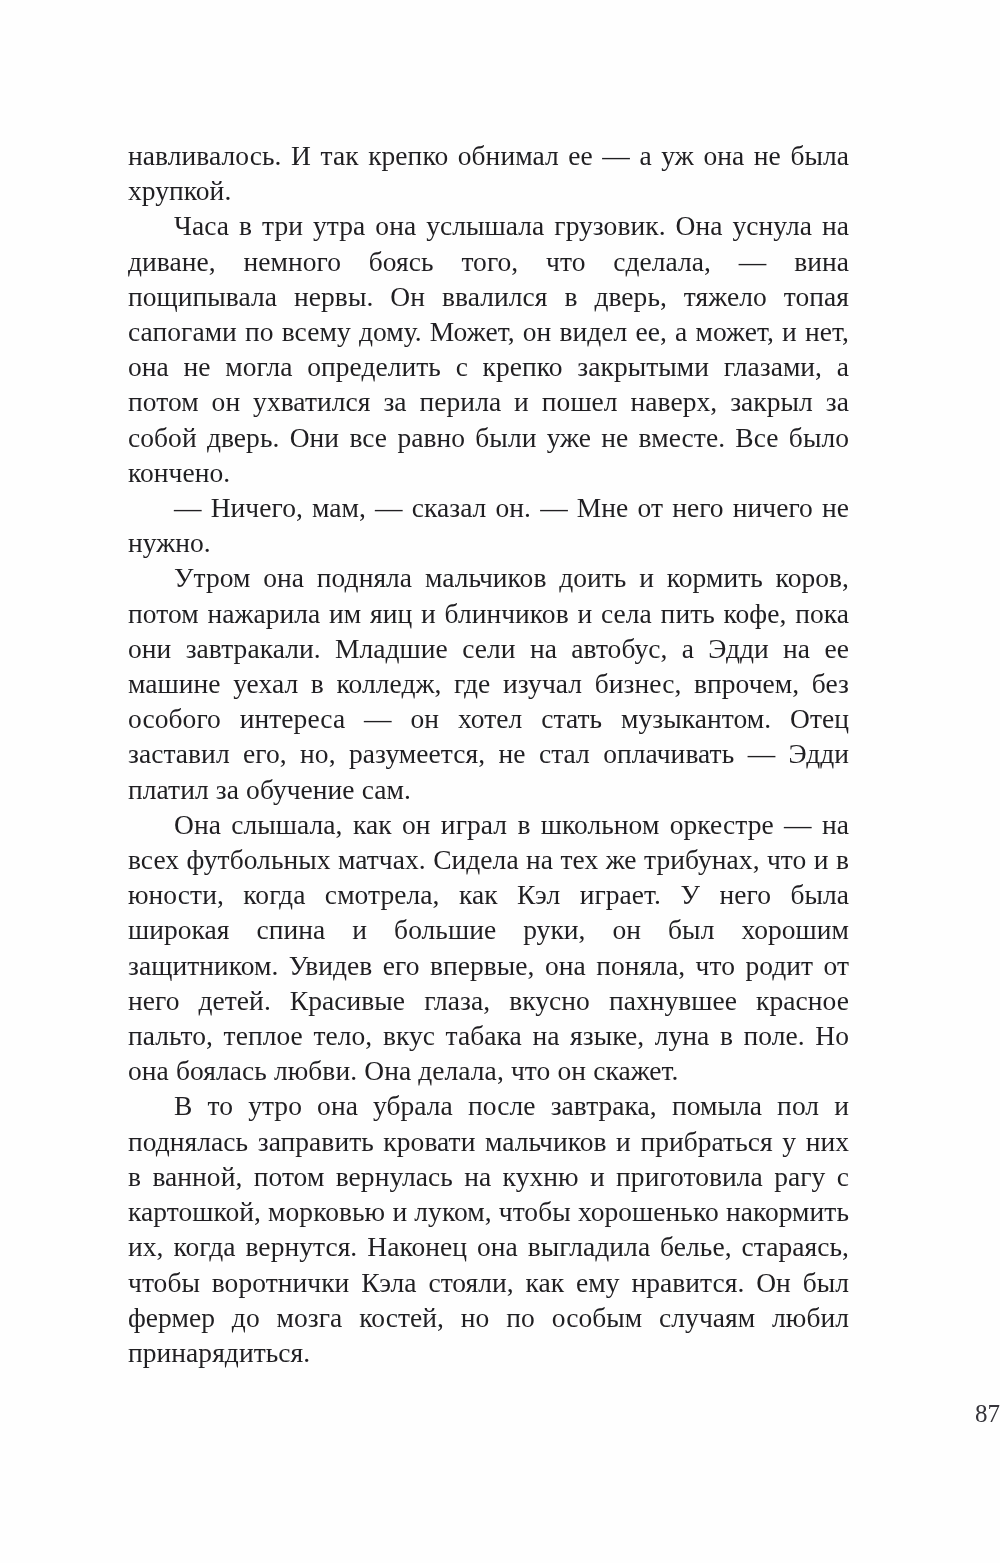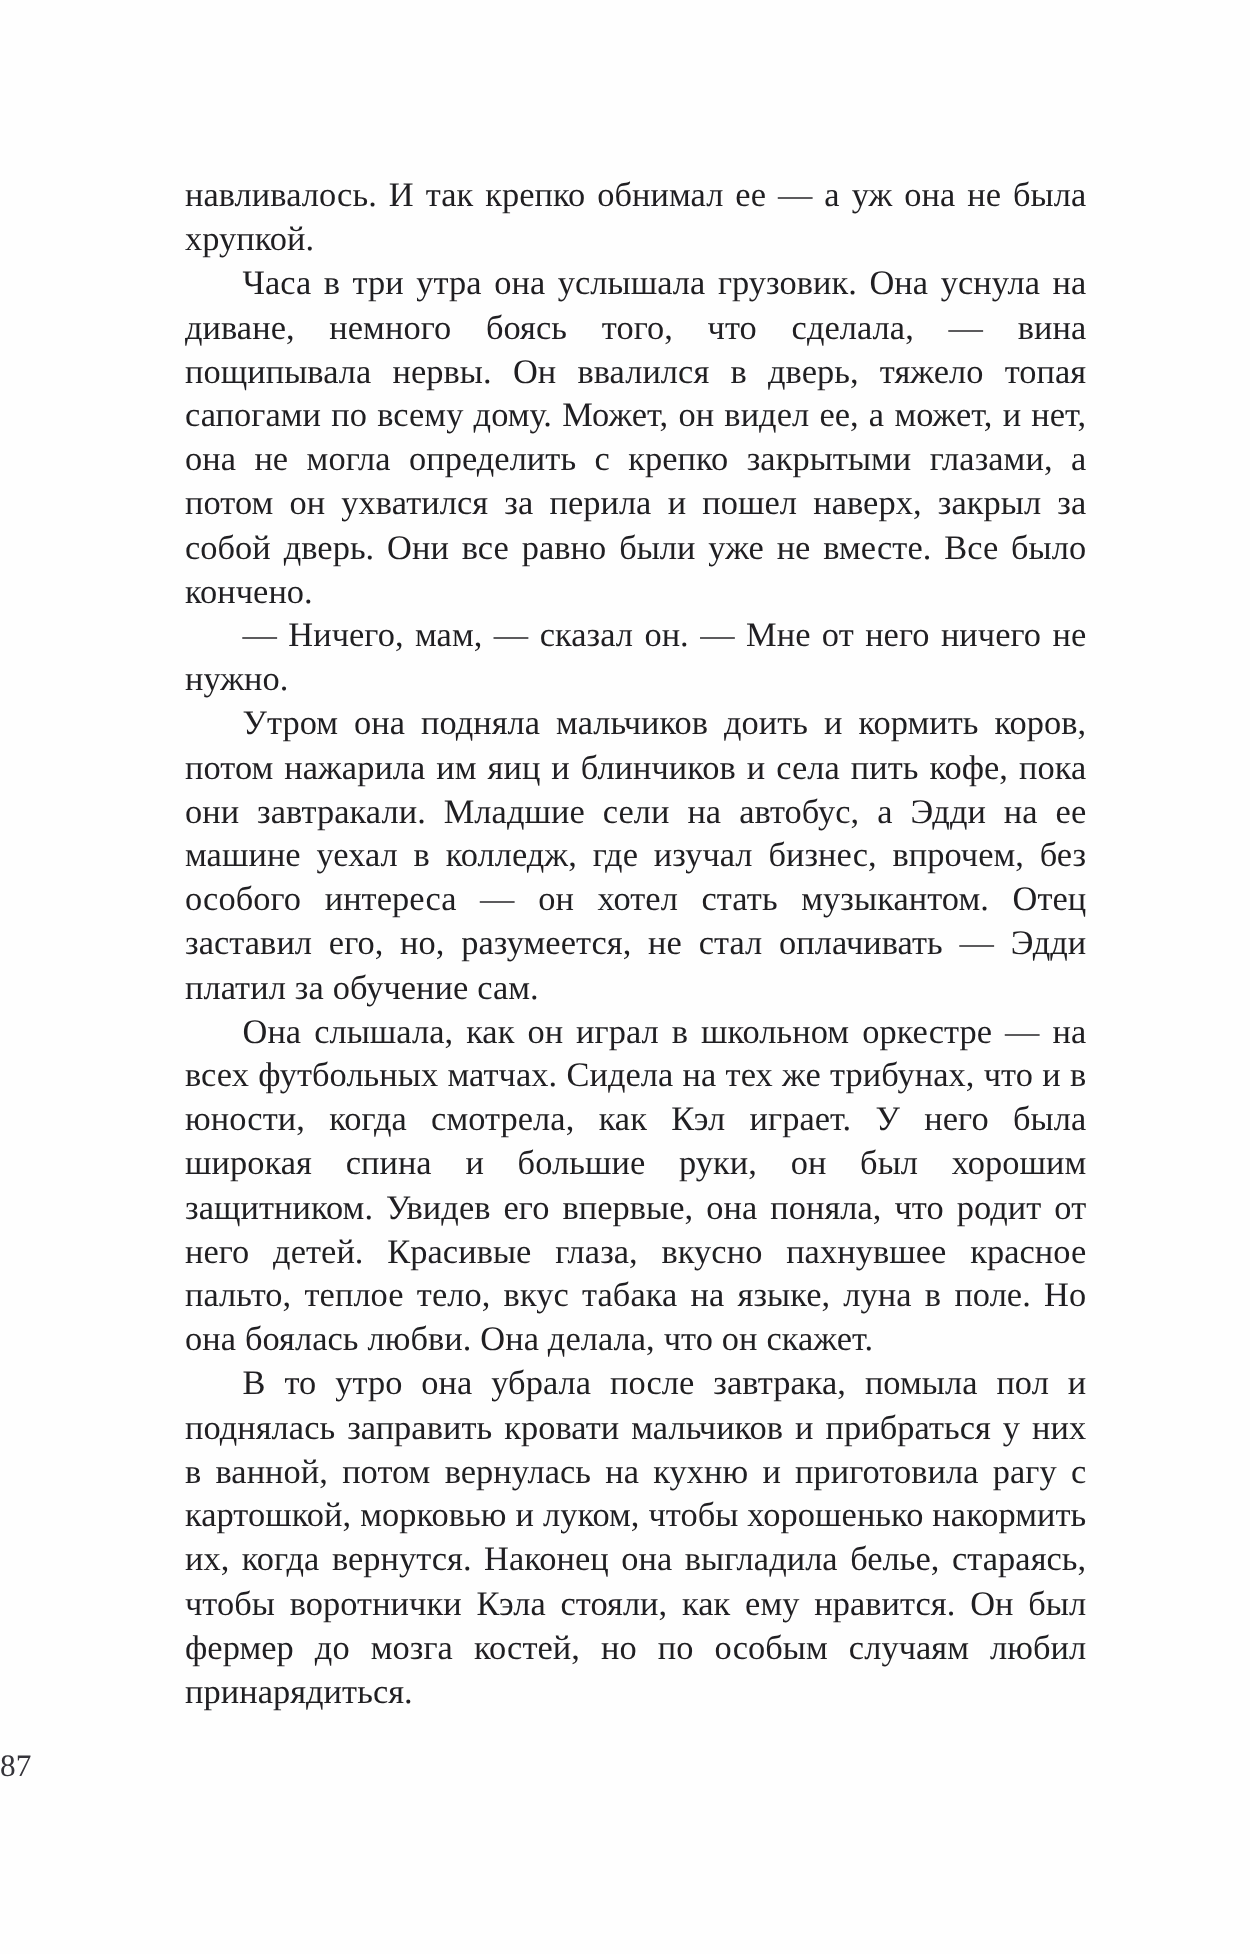--- a/index.html
+++ b/index.html
@@ -22,21 +22,20 @@
     width: 1000px;
     height: 1563px;
     background: #fefefe;
   }
 
   .text-block {
     position: absolute;
     left: 128px;
     top: 138px;
     width: 721px;
-    margin-left: 20px;
   }
 
   .para {
     margin: 0;
     text-align: justify;
     text-justify: inter-word;
     font-size: 27.5px;
     line-height: 35.2px;
     color: #201f22;
     text-indent: 46px;
@@ -48,21 +47,21 @@
 
   .para.no-indent {
     text-indent: 0;
   }
 
   .page-number {
     position: absolute;
     left: 0;
     top: 1400px;
     width: 1000px;
-    text-align: left;
+    text-align: right;
     font-size: 25px;
     color: #35343a;
     font-family: "Liberation Serif", "DejaVu Serif", serif;
   }
 </style>
 </head>
 <body>
 
 <div class="page">
 

